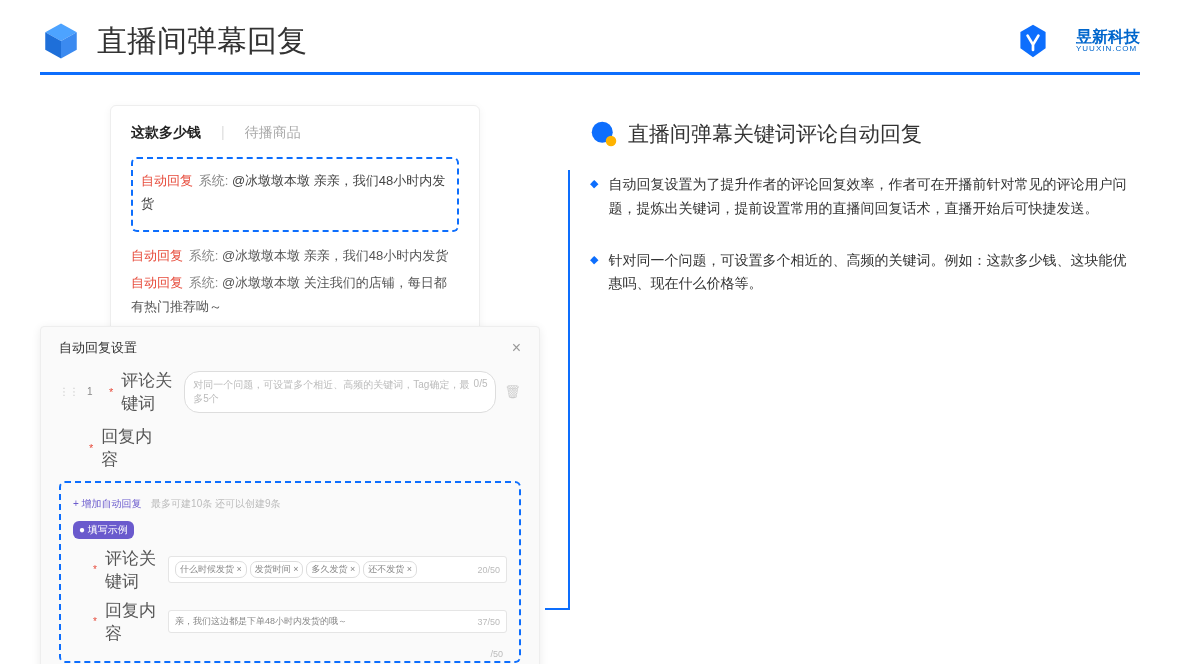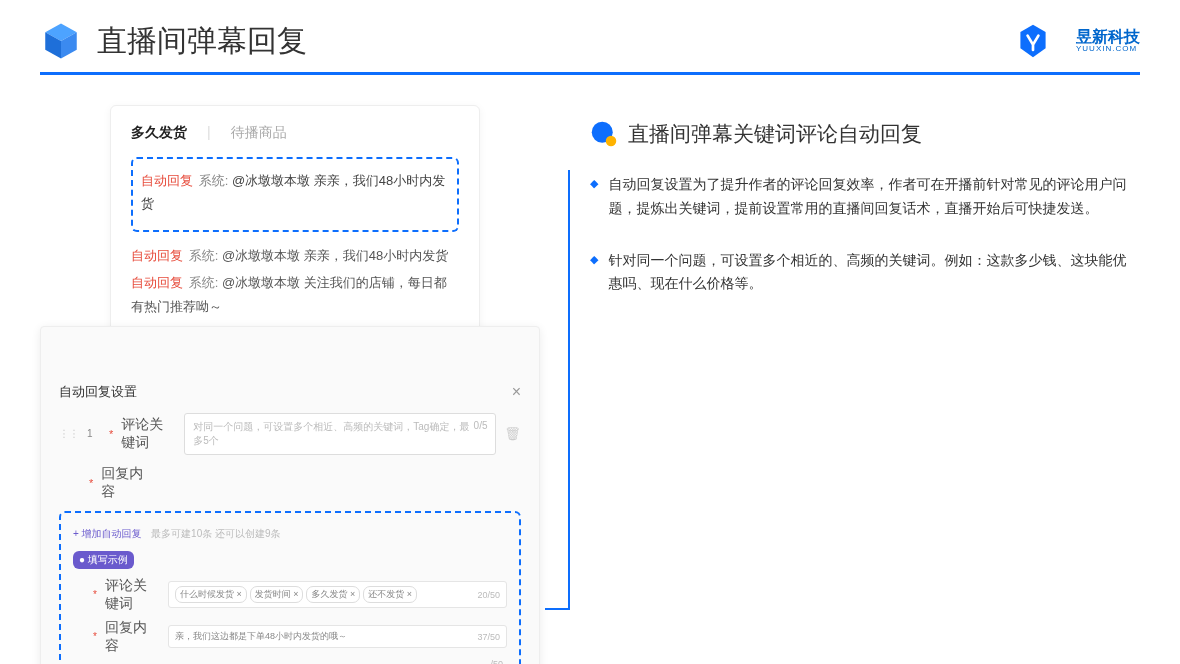--- a/index.html
+++ b/index.html
@@ -25,28 +25,28 @@
 .tab-active { font-weight: bold; color: #222; }
 .tab-inactive { color: #aaa; }
 .tab-sep { color: #ddd; }
 .highlight-box { border: 2px dashed #0d6efd; border-radius: 6px; padding: 10px 8px; margin-bottom: 12px; }
 .comment-line { font-size: 13px; line-height: 1.8; color: #555; margin-bottom: 4px; }
 .auto-reply-tag { color: #e74c3c; margin-right: 2px; }
 .sys-text { color: #888; }
 .bold-text { font-weight: 500; color: #444; }
 
 .settings-panel { background: #fafafa; border: 1px solid #eee; border-radius: 4px; padding: 12px 18px; width: 500px; margin-top: -15px; position: relative; box-shadow: 0 2px 10px rgba(0,0,0,0.08); }
-.settings-title { font-size: 13px; color: #333; margin-bottom: 12px; display: flex; justify-content: space-between; align-items: center; margin-top: 44px; }
+.settings-title { font-size: 13px; color: #333; margin-bottom: 12px; display: flex; justify-content: space-between; align-items: center; }
 .close-x { color: #999; font-size: 16px; }
 .form-row { display: flex; align-items: center; gap: 8px; margin-bottom: 10px; font-size: 11px; }
 .row-num { width: 14px; font-size: 10px; color: #888; }
 .dots-icon { color: #ccc; font-size: 10px; }
 .req-star { color: #e74c3c; }
-.field-label { color: #555; width: 55px; font-size: 14px; }
-.text-input { flex: 1; border: 1px solid #ddd; border-radius: 3px; padding: 6px 8px; font-size: 10px; color: #bbb; background: #fff; display: flex; justify-content: space-between; }
+.field-label { color: #555; width: 55px; font-size: 17px; }
+.text-input { flex: 1; border: 1px solid #ddd; border-radius: 15px; padding: 6px 8px; font-size: 10px; color: #bbb; background: #fff; display: flex; justify-content: space-between; }
 .input-counter { color: #bbb; }
 .trash-icon { color: #ccc; font-size: 13px; }
 
 .example-box { border: 2px dashed #0d6efd; border-radius: 6px; padding: 10px 12px; margin-top: 8px; position: relative; }
 .add-link { color: #6a5acd; font-size: 10px; margin-bottom: 8px; display: inline-block; }
 .add-hint { color: #bbb; font-size: 10px; margin-left: 5px; }
 .example-badge { background: #6a5acd; color: #fff; font-size: 10px; padding: 2px 6px; border-radius: 6px; display: inline-block; margin-bottom: 8px; }
 .example-row { display: flex; align-items: center; gap: 8px; margin-bottom: 6px; font-size: 10px; }
 .tag-chip { background: #fff; border: 1px solid #ddd; border-radius: 7px; padding: 1px 4px; font-size: 9px; color: #888; }
 .example-input { flex: 1; border: 1px solid #e5e5e5; border-radius: 3px; padding: 4px 6px; font-size: 9px; color: #888; background: #fff; display: flex; justify-content: space-between; align-items: center; gap: 4px; }
@@ -85,21 +85,21 @@
     </div>
   </div>
 </div>
 <div class="divider"></div>
 
 <div class="content">
   <div class="left-col">
 
     <div class="comment-panel">
       <div class="tabs">
-        <span class="tab-active">多久发货</span>
+        <span class="tab-active">这款多少钱</span>
         <span class="tab-sep">|</span>
         <span class="tab-inactive">待播商品</span>
       </div>
       <div class="highlight-box">
         <div class="comment-line">
           <span class="auto-reply-tag">自动回复</span>
           <span class="sys-text">系统:</span>
           <span class="bold-text">@冰墩墩本墩 亲亲，我们48小时内发货</span>
         </div>
       </div>

